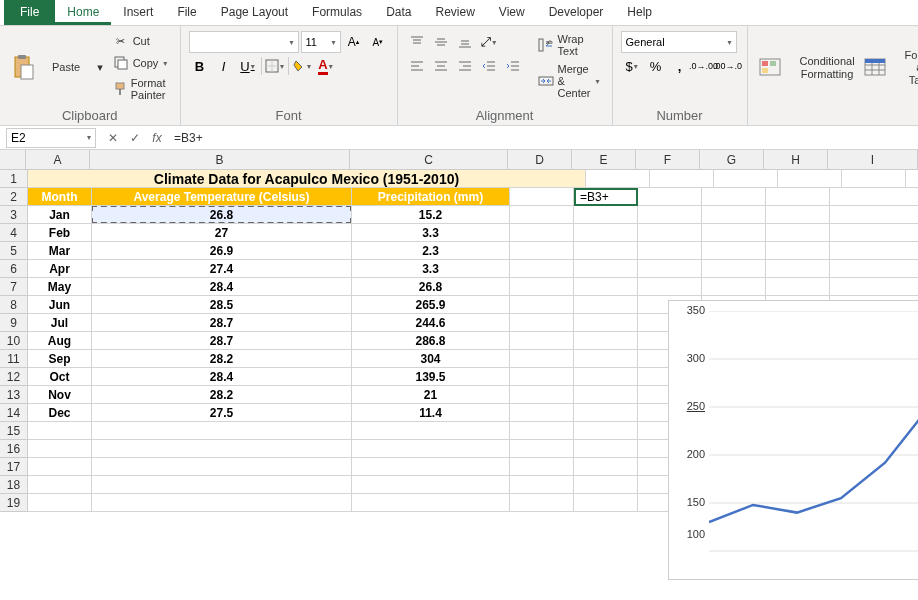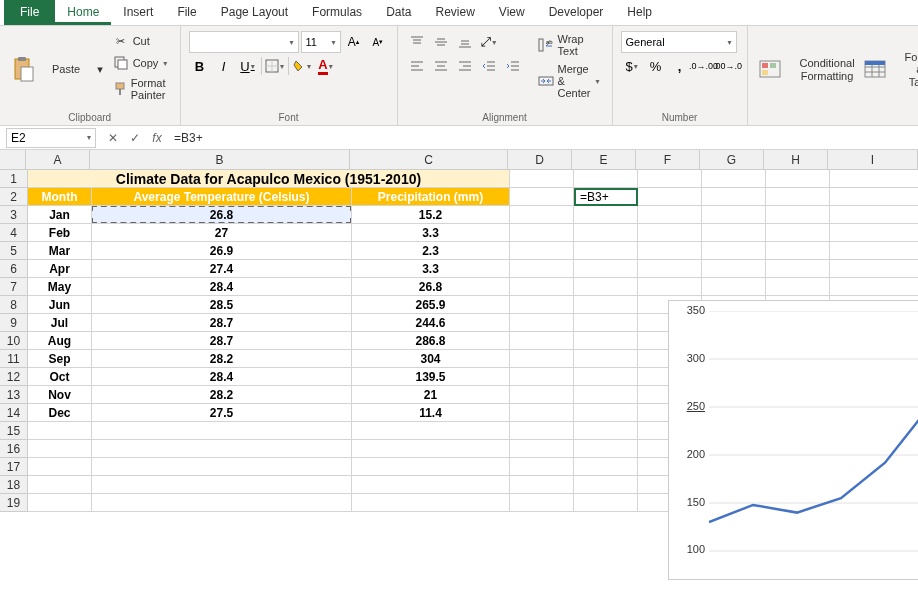--- a/index.html
+++ b/index.html
@@ -8,21 +8,21 @@
 
 .tabs { display: flex; height: 26px; background: #fff; border-bottom: 1px solid #d4d4d4; font-size: 12px; padding: 0 4px; }
 .tab { padding: 5px 12px 3px; cursor: pointer; color: #333; }
 .tab.file { background: #217346; color: #fff; padding: 5px 16px; }
 .tab.active { color: #217346; border-bottom: 3px solid #217346; padding-bottom: 0; font-weight: 500; }
 
 
 .ribbon { display: flex; background: #f3f2f1; border-bottom: 1px solid #d4d4d4; height: 100px; font-size: 11px; }
 .group { display: flex; flex-direction: column; border-right: 1px solid #d4d4d4; padding: 3px 6px 0; }
 .group-body { flex: 1; display: flex; }
-.group-label { text-align: center; color: #666; padding: 2px 0; font-size: 10px; }
+.group-label { text-align: center; color: #666; padding: 2px 0; font-size: 13px; }
 .btn-big { display: flex; flex-direction: row; align-items: center; padding: 2px 4px; cursor: pointer; gap: 16px; }
 .btn-big .icn { width: 26px; height: 26px; display: flex; align-items: center; justify-content: center; }
 .btn-big span { font-size: 11px; color: #333; white-space: pre-line; text-align: center; line-height: 1.1; }
 .vcol { display: flex; flex-direction: column; gap: 2px; padding: 2px; }
 .hrow { display: flex; align-items: center; gap: 4px; padding: 2px 4px; cursor: pointer; font-size: 11px; color: #333; }
 .hrow .icn { width: 16px; height: 16px; display: flex; align-items: center; justify-content: center; }
 .sel { border: 1px solid #ccc; background: #fff; height: 22px; font-size: 11px; padding: 0 4px; display: flex; align-items: center; justify-content: space-between; }
 .sel.font { width: 110px; }
 .sel.size { width: 40px; }
 .grp-row { display: flex; gap: 2px; align-items: center; }
@@ -44,21 +44,21 @@
 .rowhdr { width: 28px; height: 18px; background: #f0f0f0; border-right: 1px solid #ccc; border-bottom: 1px solid #ccc; display: flex; align-items: center; justify-content: center; color: #333; font-size: 12px; }
 .cells { position: relative; }
 .crow { display: flex; height: 18px; }
 .cell { border-right: 1px solid #d4d4d4; border-bottom: 1px solid #d4d4d4; height: 18px; display: flex; align-items: center; padding: 0 4px; font-size: 12px; color: #000; overflow: hidden; white-space: nowrap; }
 .cell.cA { width: 64px; justify-content: center; font-weight: bold; }
 .cell.cB { width: 260px; justify-content: center; font-weight: bold; }
 .cell.cC { width: 158px; justify-content: center; font-weight: bold; }
 .cell.cD { width: 64px; }
 .cell.cE { width: 64px; }
 .cell.norm { width: 64px; }
-.title-merge { width: 482px; justify-content: center; background: #fff2cc; font-weight: bold; font-size: 14px; border-right: 1px solid #d4d4d4; border-bottom: 1px solid #d4d4d4; height: 18px; display: flex; align-items: center; }
+.title-merge { width: 558px; justify-content: center; background: #fff2cc; font-weight: bold; font-size: 14px; border-right: 1px solid #d4d4d4; border-bottom: 1px solid #d4d4d4; height: 18px; display: flex; align-items: center; }
 .hdr-cell { background: #ffc000; color: #fff; font-weight: bold; }
 .sel-cell { border: 2px solid #217346 !important; height: 18px; }
 .marching { position: relative; }
 .marching::after { content: ''; position: absolute; inset: -1px; border: 2px dashed #666; pointer-events: none; }
 .chart-overlay { position: absolute; left: 640px; top: 130px; width: 278px; height: 280px; background: #fff; border: 1px solid #ccc; font-size: 11px; }
 .chart-area { position: relative; width: 100%; height: 100%; }
 .ytick { position: absolute; left: 8px; text-align: right; width: 28px; color: #333; font-size: 11px; }
 svg.plot { position: absolute; left: 40px; top: 10px; }
 </style>
 </head>
@@ -569,21 +569,21 @@
           <div class="cell norm" style="font-weight: normal;"></div>
           <div class="cell norm" style="font-weight: normal;"></div>
           <div class="cell norm" style="font-weight: normal;"></div>
           <div class="cell" style="width: 90px;"></div>
         </div>
       </div>
 
     <div class="chart-overlay">
       <div class="chart-area">
         <div id="yticks">
-            <div class="ytick" style="top: 242px;">100</div>
+            <div class="ytick" style="top: 227px;">100</div>
             <div class="ytick" style="top: 195px;">150</div>
             <div class="ytick" style="top: 147px;">200</div>
             <div class="ytick" style="top: 99px; text-decoration: underline;">250</div>
             <div class="ytick" style="top: 51px;">300</div>
             <div class="ytick" style="top: 3px;">350</div>
           </div>
         <svg class="plot" width="230" height="260">
           <g id="gridlines">
               <line x1="0" x2="220" y1="240" y2="240" stroke="#e0e0e0"></line>
               <line x1="0" x2="220" y1="192" y2="192" stroke="#e0e0e0"></line>

